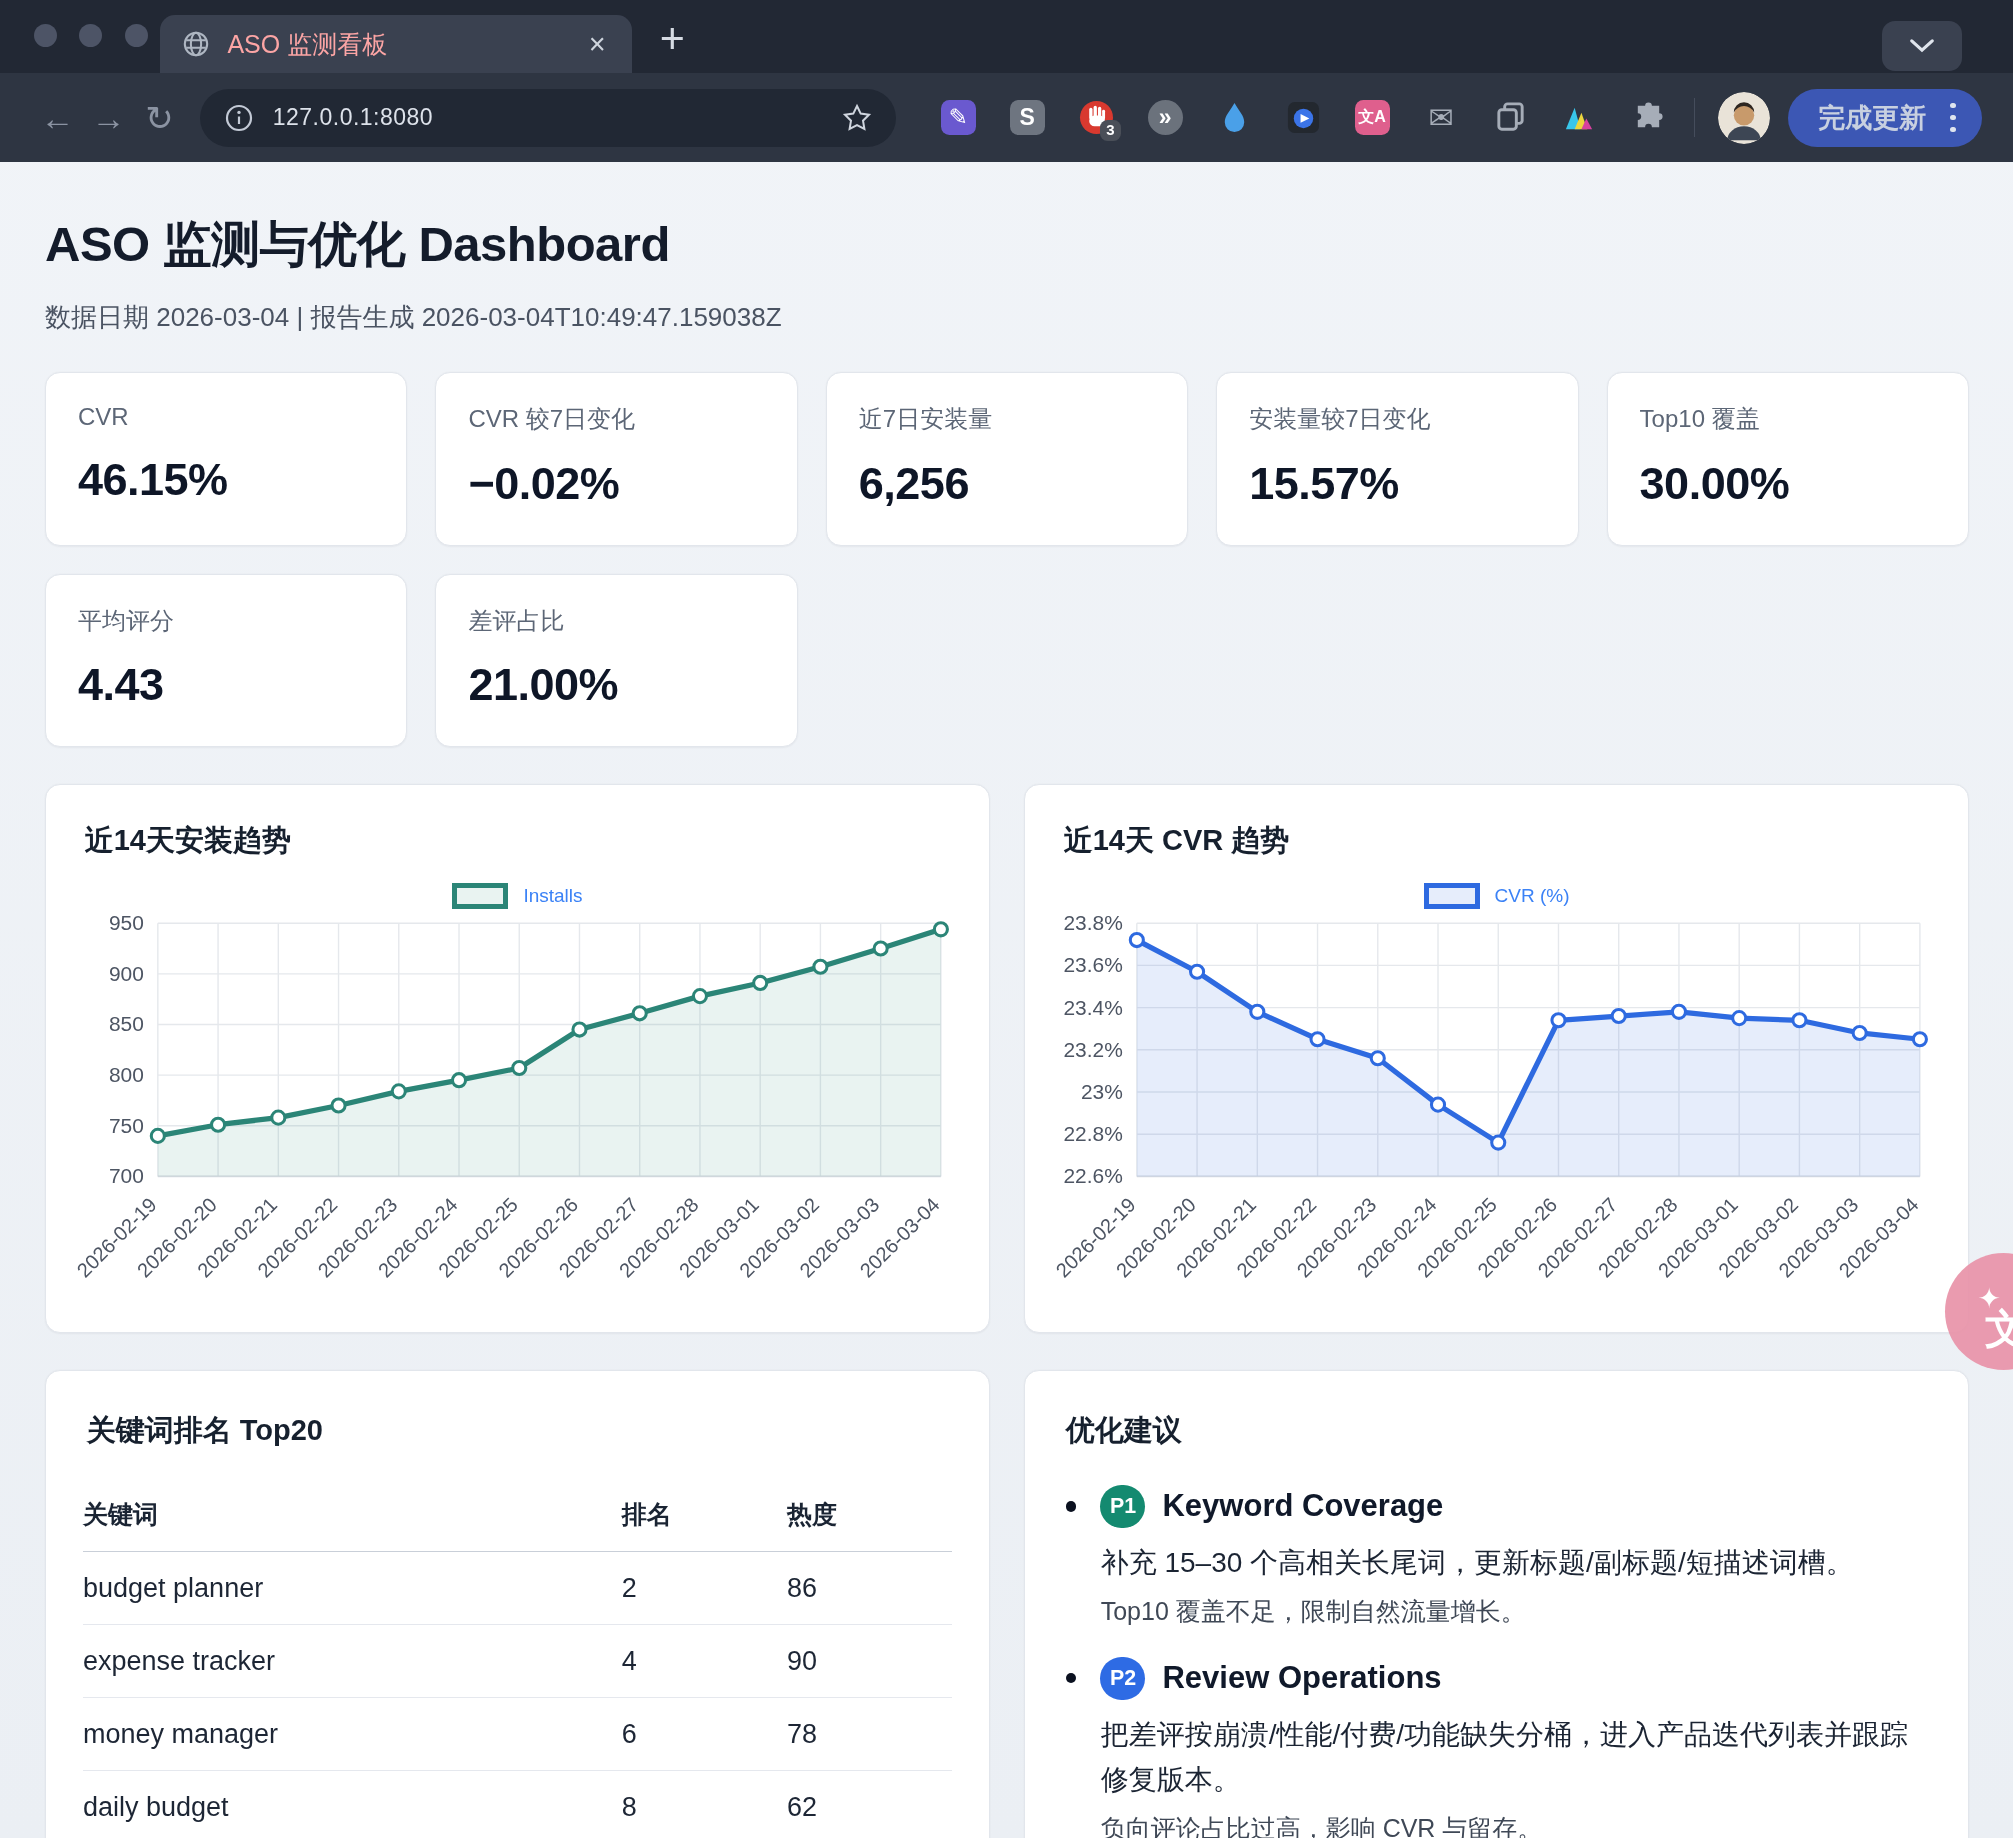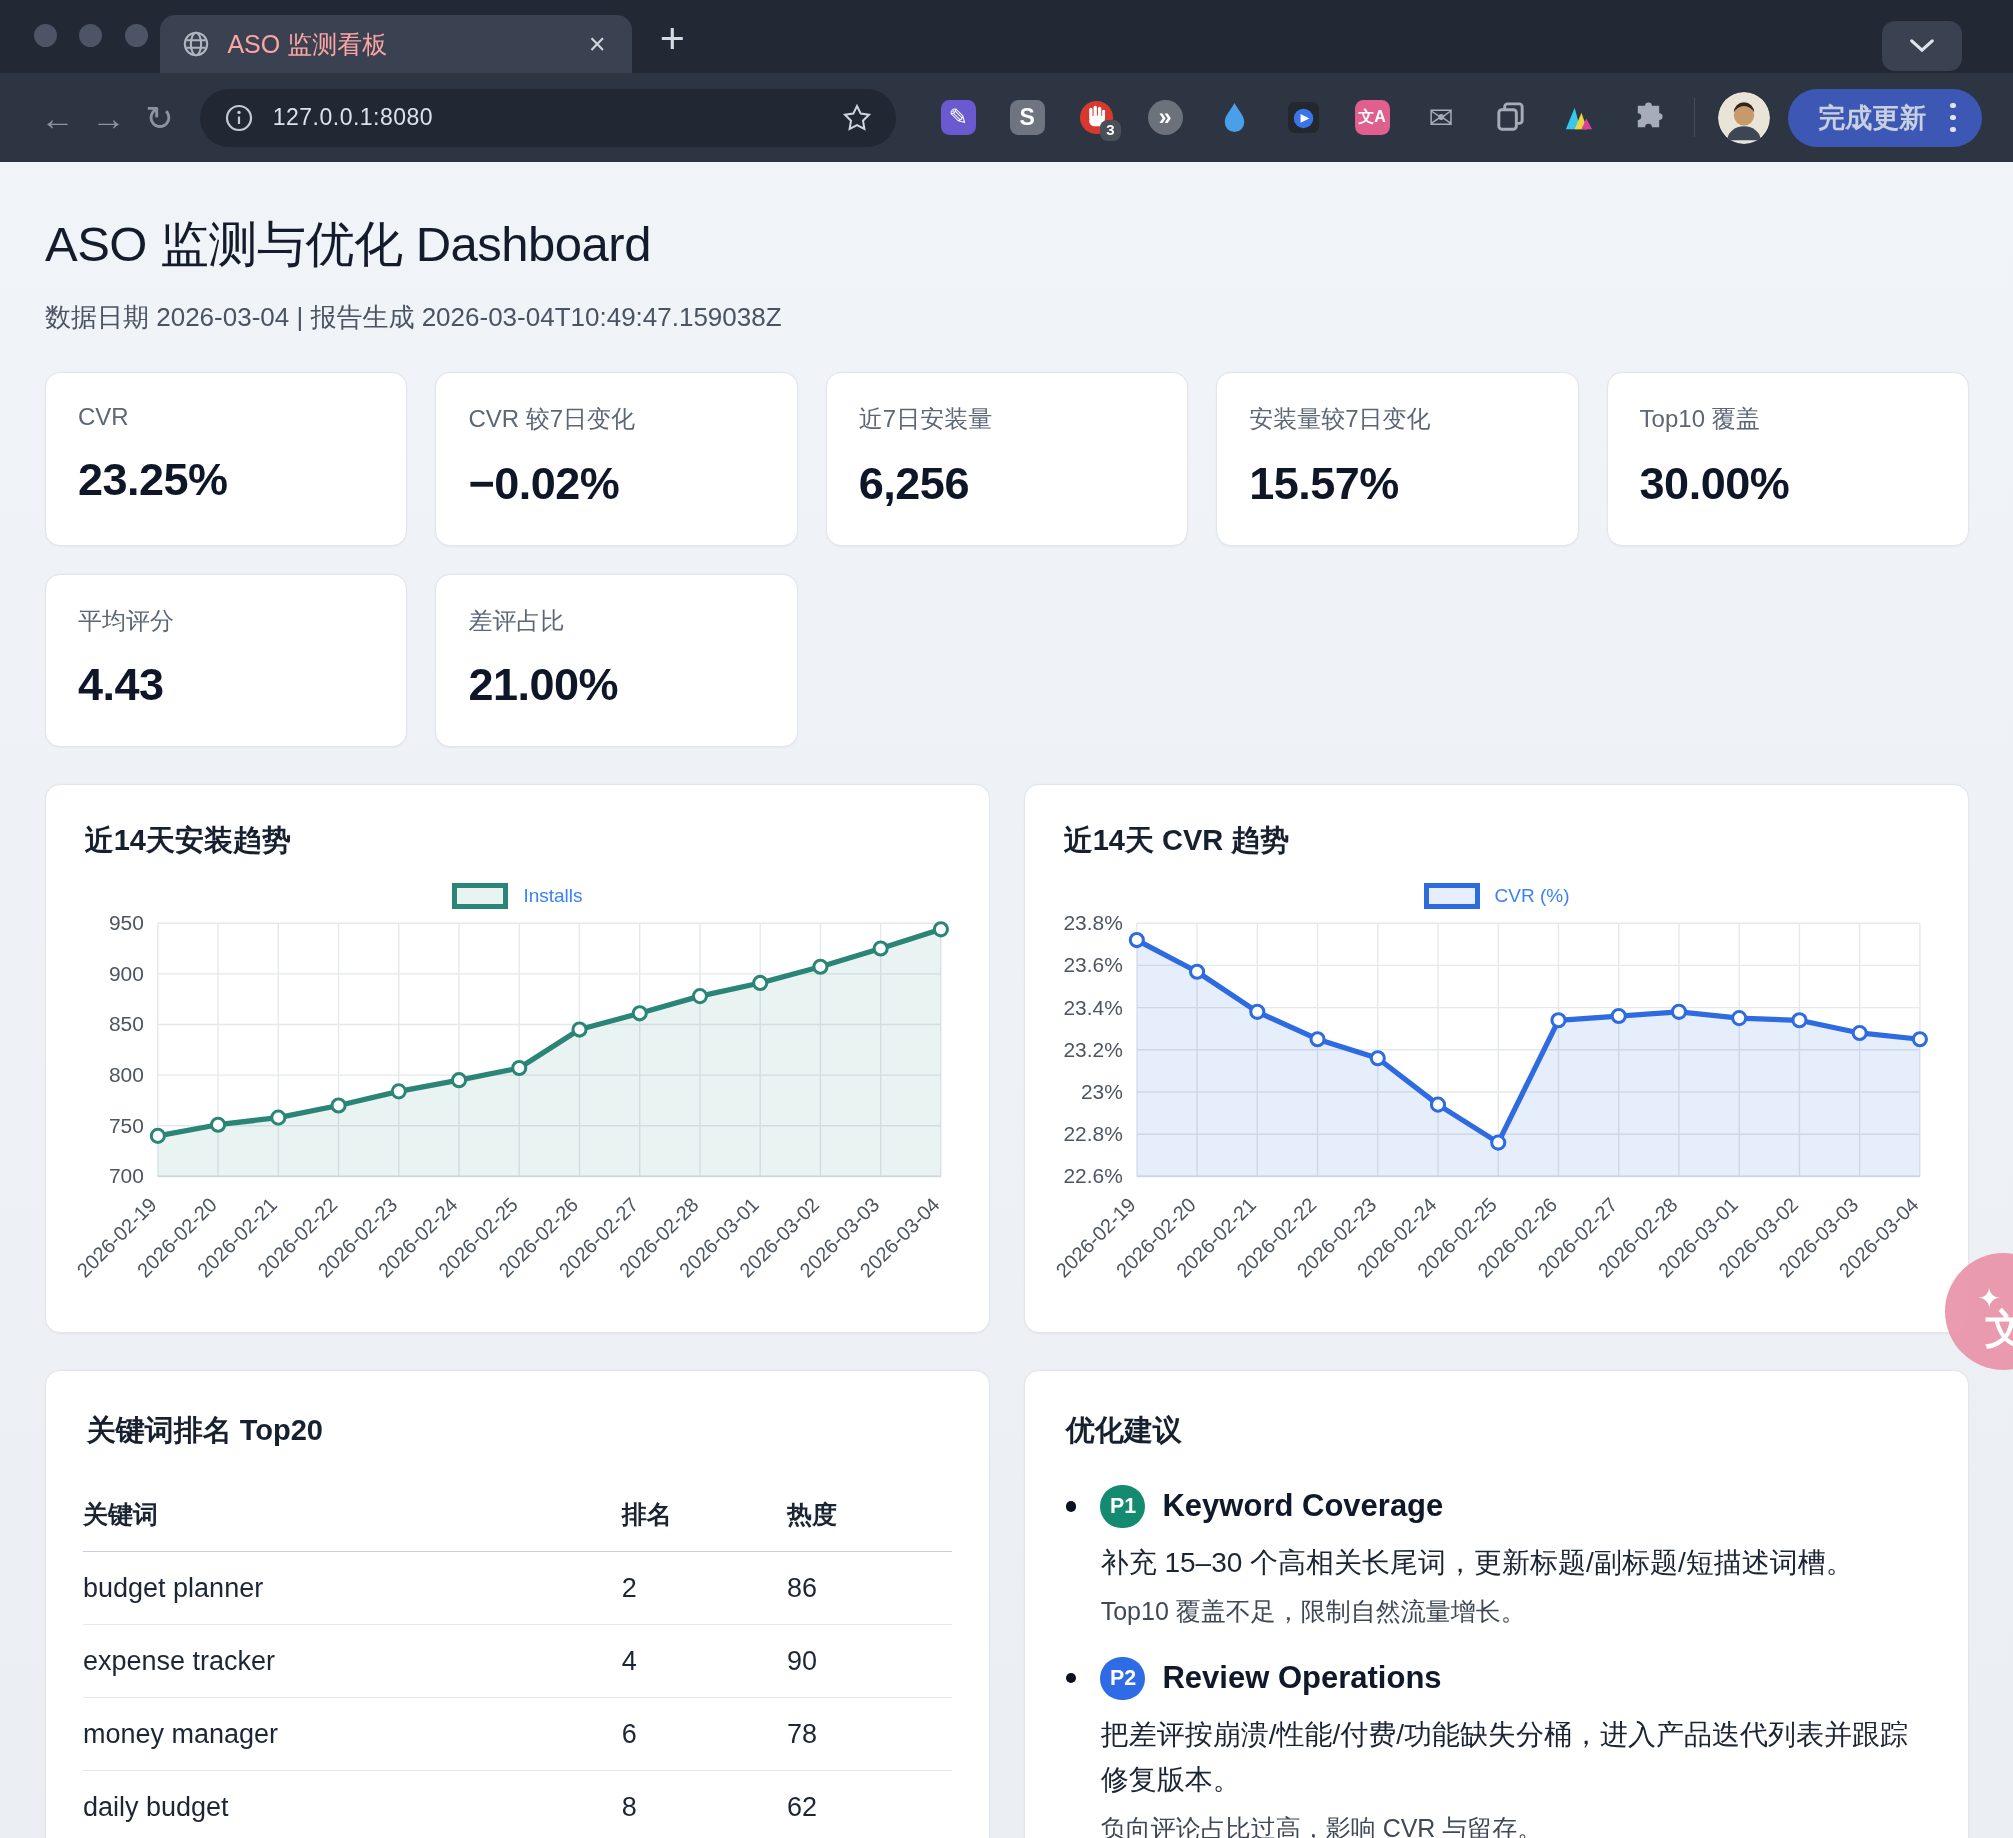--- a/index.html
+++ b/index.html
@@ -35,21 +35,21 @@
        font-size:15px;font-weight:700;padding:1.9px 6.5px;border-radius:7.5px;line-height:1.1;}
   .sep{width:1.9px;height:39px;background:#454d5c;margin:0 22.4px 0 28px;}
   .avatar{width:52px;height:52px;border-radius:50%;overflow:hidden;flex:0 0 auto;}
   .update-btn{height:58px;border-radius:29px;background:#3c57b4;display:flex;align-items:center;
        padding:0 11.2px 0 30px;margin-left:18.6px;}
   .update-label{color:#c8d0e0;font-size:27px;white-space:nowrap;font-weight:bold;}
   .dots{display:flex;flex-direction:column;gap:6.5px;margin:0 15px 0 24px;}
   .dot{width:5.6px;height:5.6px;border-radius:50%;background:#dfe5ef;}
   
   .page{padding:50px 45px 0;}
-  .page-title{font-size:49px;font-weight:400;color:#141c2b;margin:0;letter-spacing:-0.5px;}
+  .page-title{font-size:49px;font-weight:700;color:#141c2b;margin:0;letter-spacing:-0.5px;}
   .page-meta{font-size:26px;color:#4a5362;margin-top:22.4px;}
   .card{background:#ffffff;border:0.9px solid #e2e6ec;border-radius:15px;
         box-shadow:0 0.9px 1.9px rgba(16,24,40,.05);}
   .kpi-grid{display:grid;grid-template-columns:repeat(5,1fr);gap:28px;margin-top:37px;}
   .kpi{padding:30px 32px 35px;}
   .kpi-label{font-size:24px;color:#5c6676;}
   .kpi-value{font-size:45px;font-weight:700;color:#0e1627;margin-top:22.4px;letter-spacing:-0.5px;}
   .charts-grid{display:grid;grid-template-columns:1fr 1fr;gap:34px;margin-top:37px;}
   .chart-card{padding:30px 35px 9.3px;}
   .panel-title{font-size:29px;font-weight:700;color:#16202e;margin:5.6px 0 0 3.7px;}
@@ -193,21 +193,21 @@
   </div>
 </div>
 
 <div class="page">
   <h1 class="page-title">ASO 监测与优化 Dashboard</h1>
   <div class="page-meta">数据日期 2026-03-04 | 报告生成 2026-03-04T10:49:47.159038Z</div>
 
   <div class="kpi-grid">
       <div class="card kpi">
        <div class="kpi-label">CVR</div>
-       <div class="kpi-value">23.25%</div>
+       <div class="kpi-value">46.15%</div>
      </div>
       <div class="card kpi">
        <div class="kpi-label">CVR 较7日变化</div>
        <div class="kpi-value">−0.02%</div>
      </div>
       <div class="card kpi">
        <div class="kpi-label">近7日安装量</div>
        <div class="kpi-value">6,256</div>
      </div>
       <div class="card kpi">

